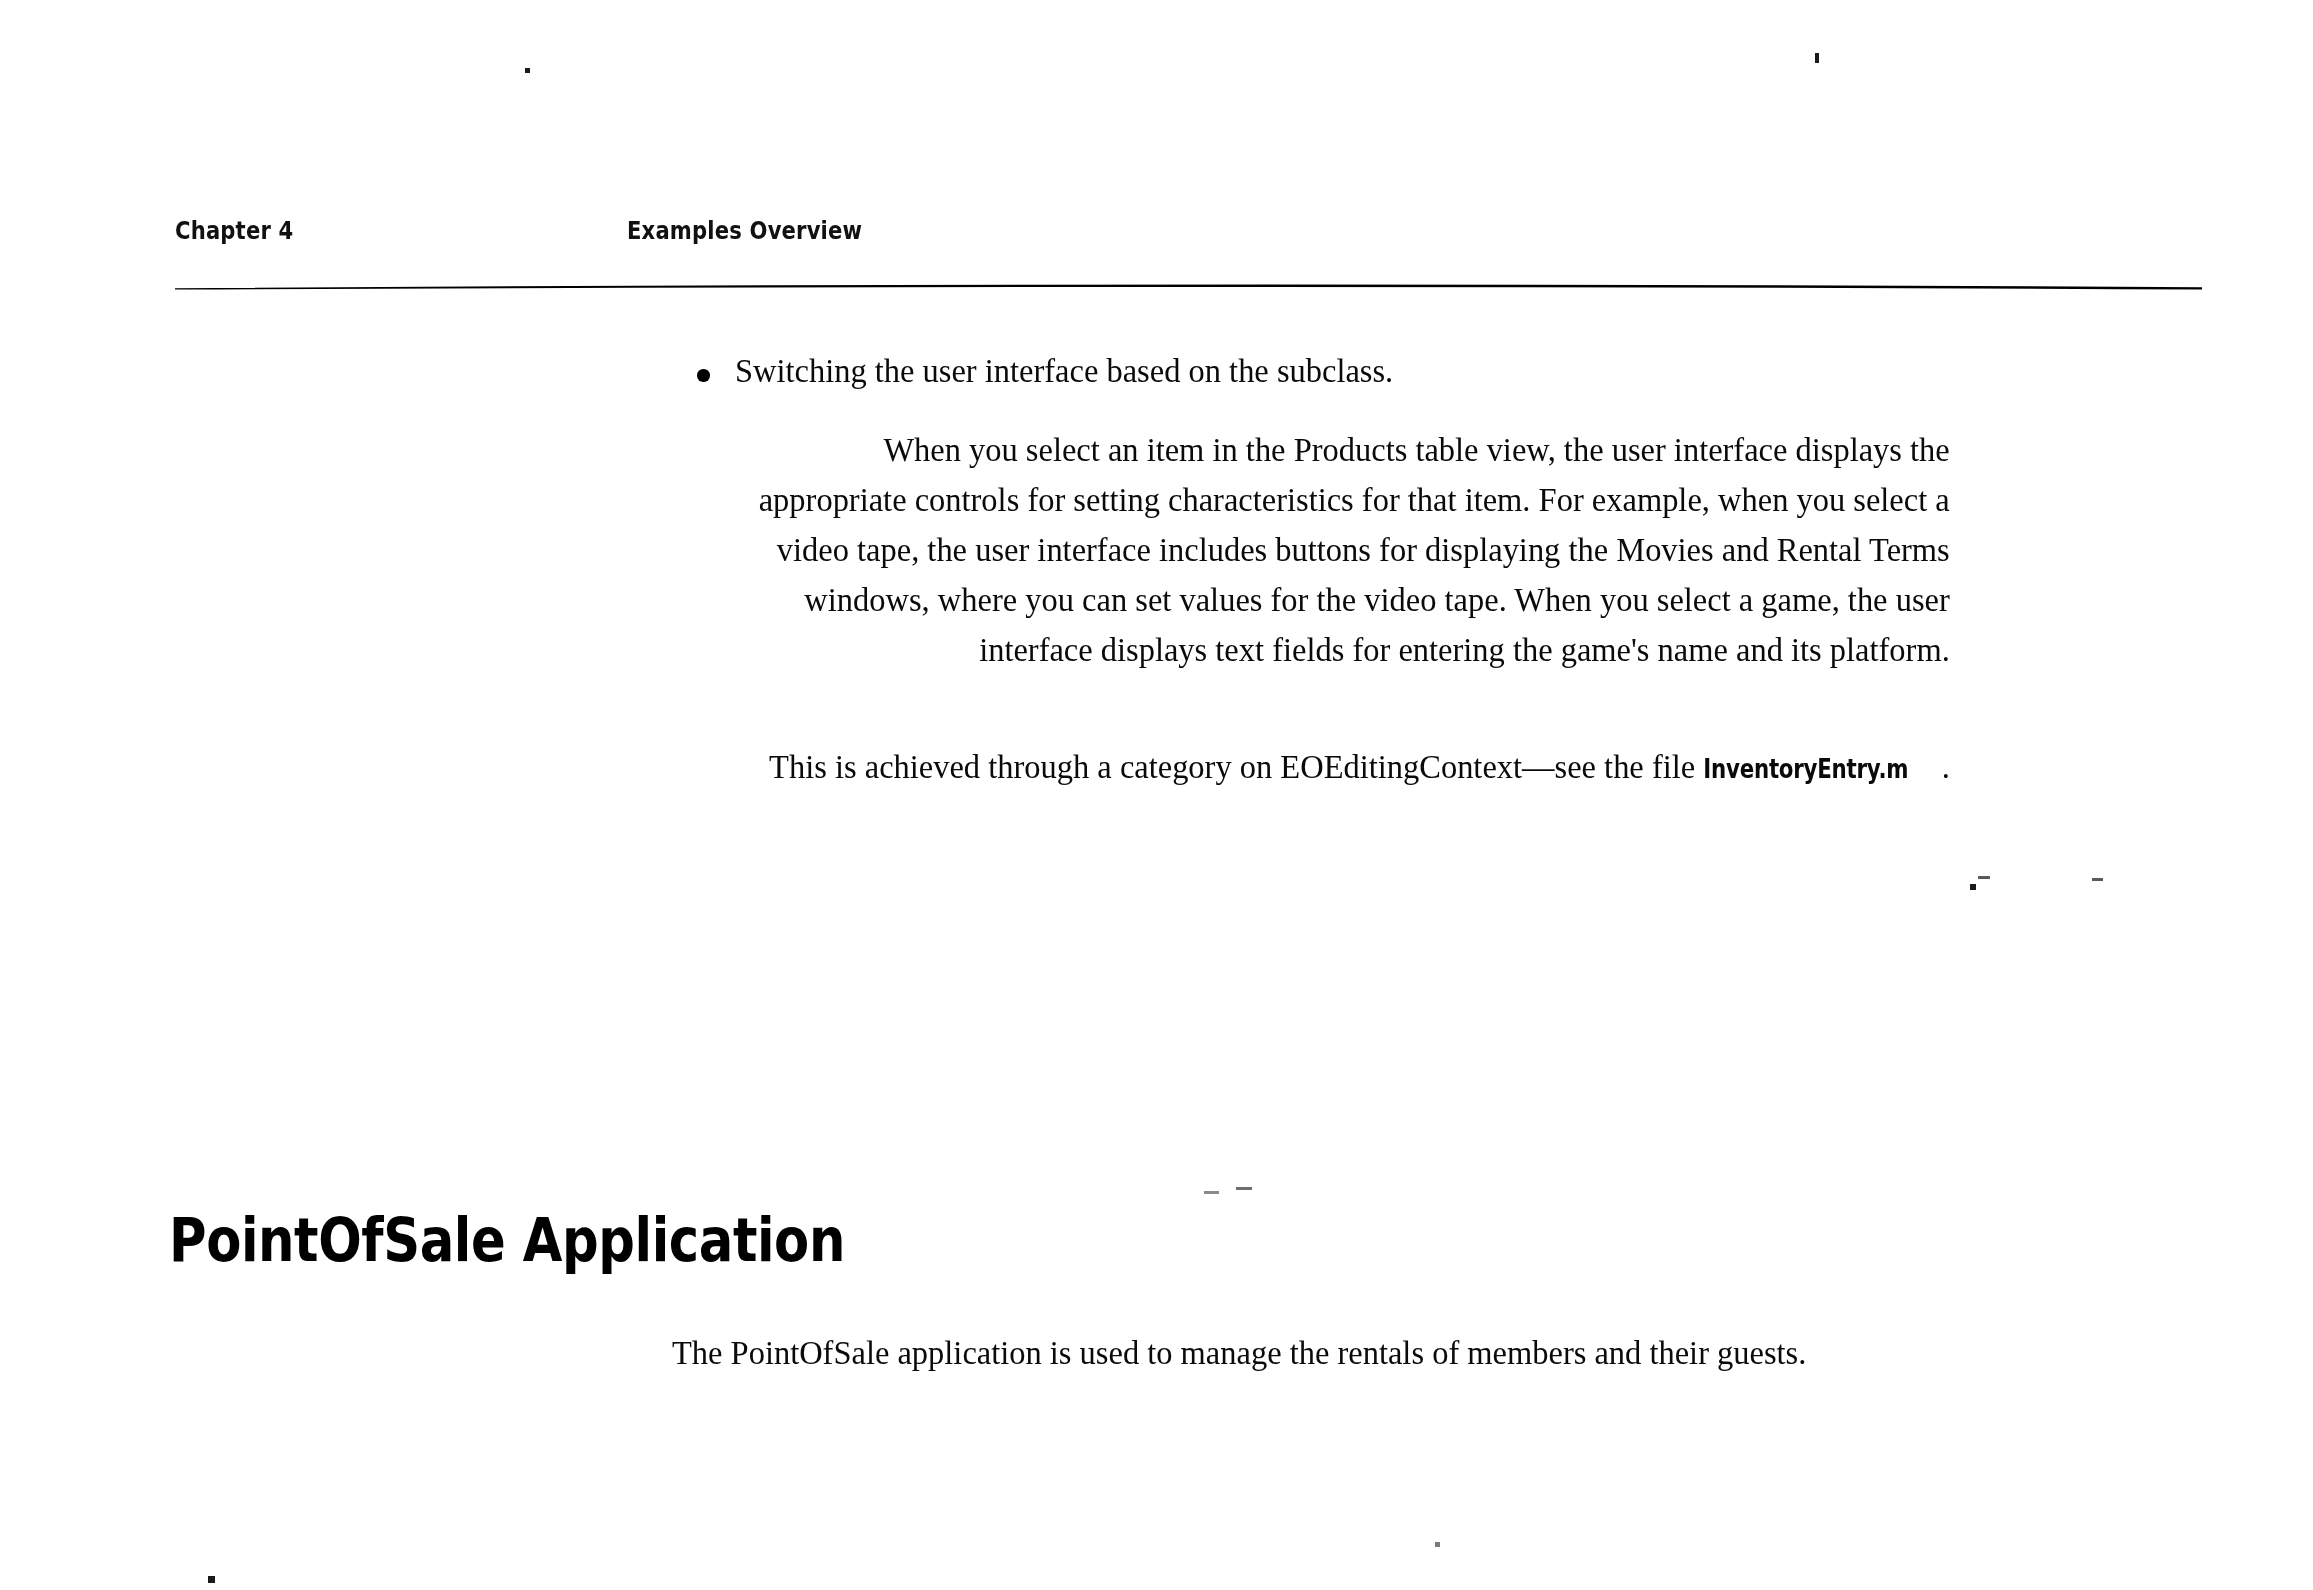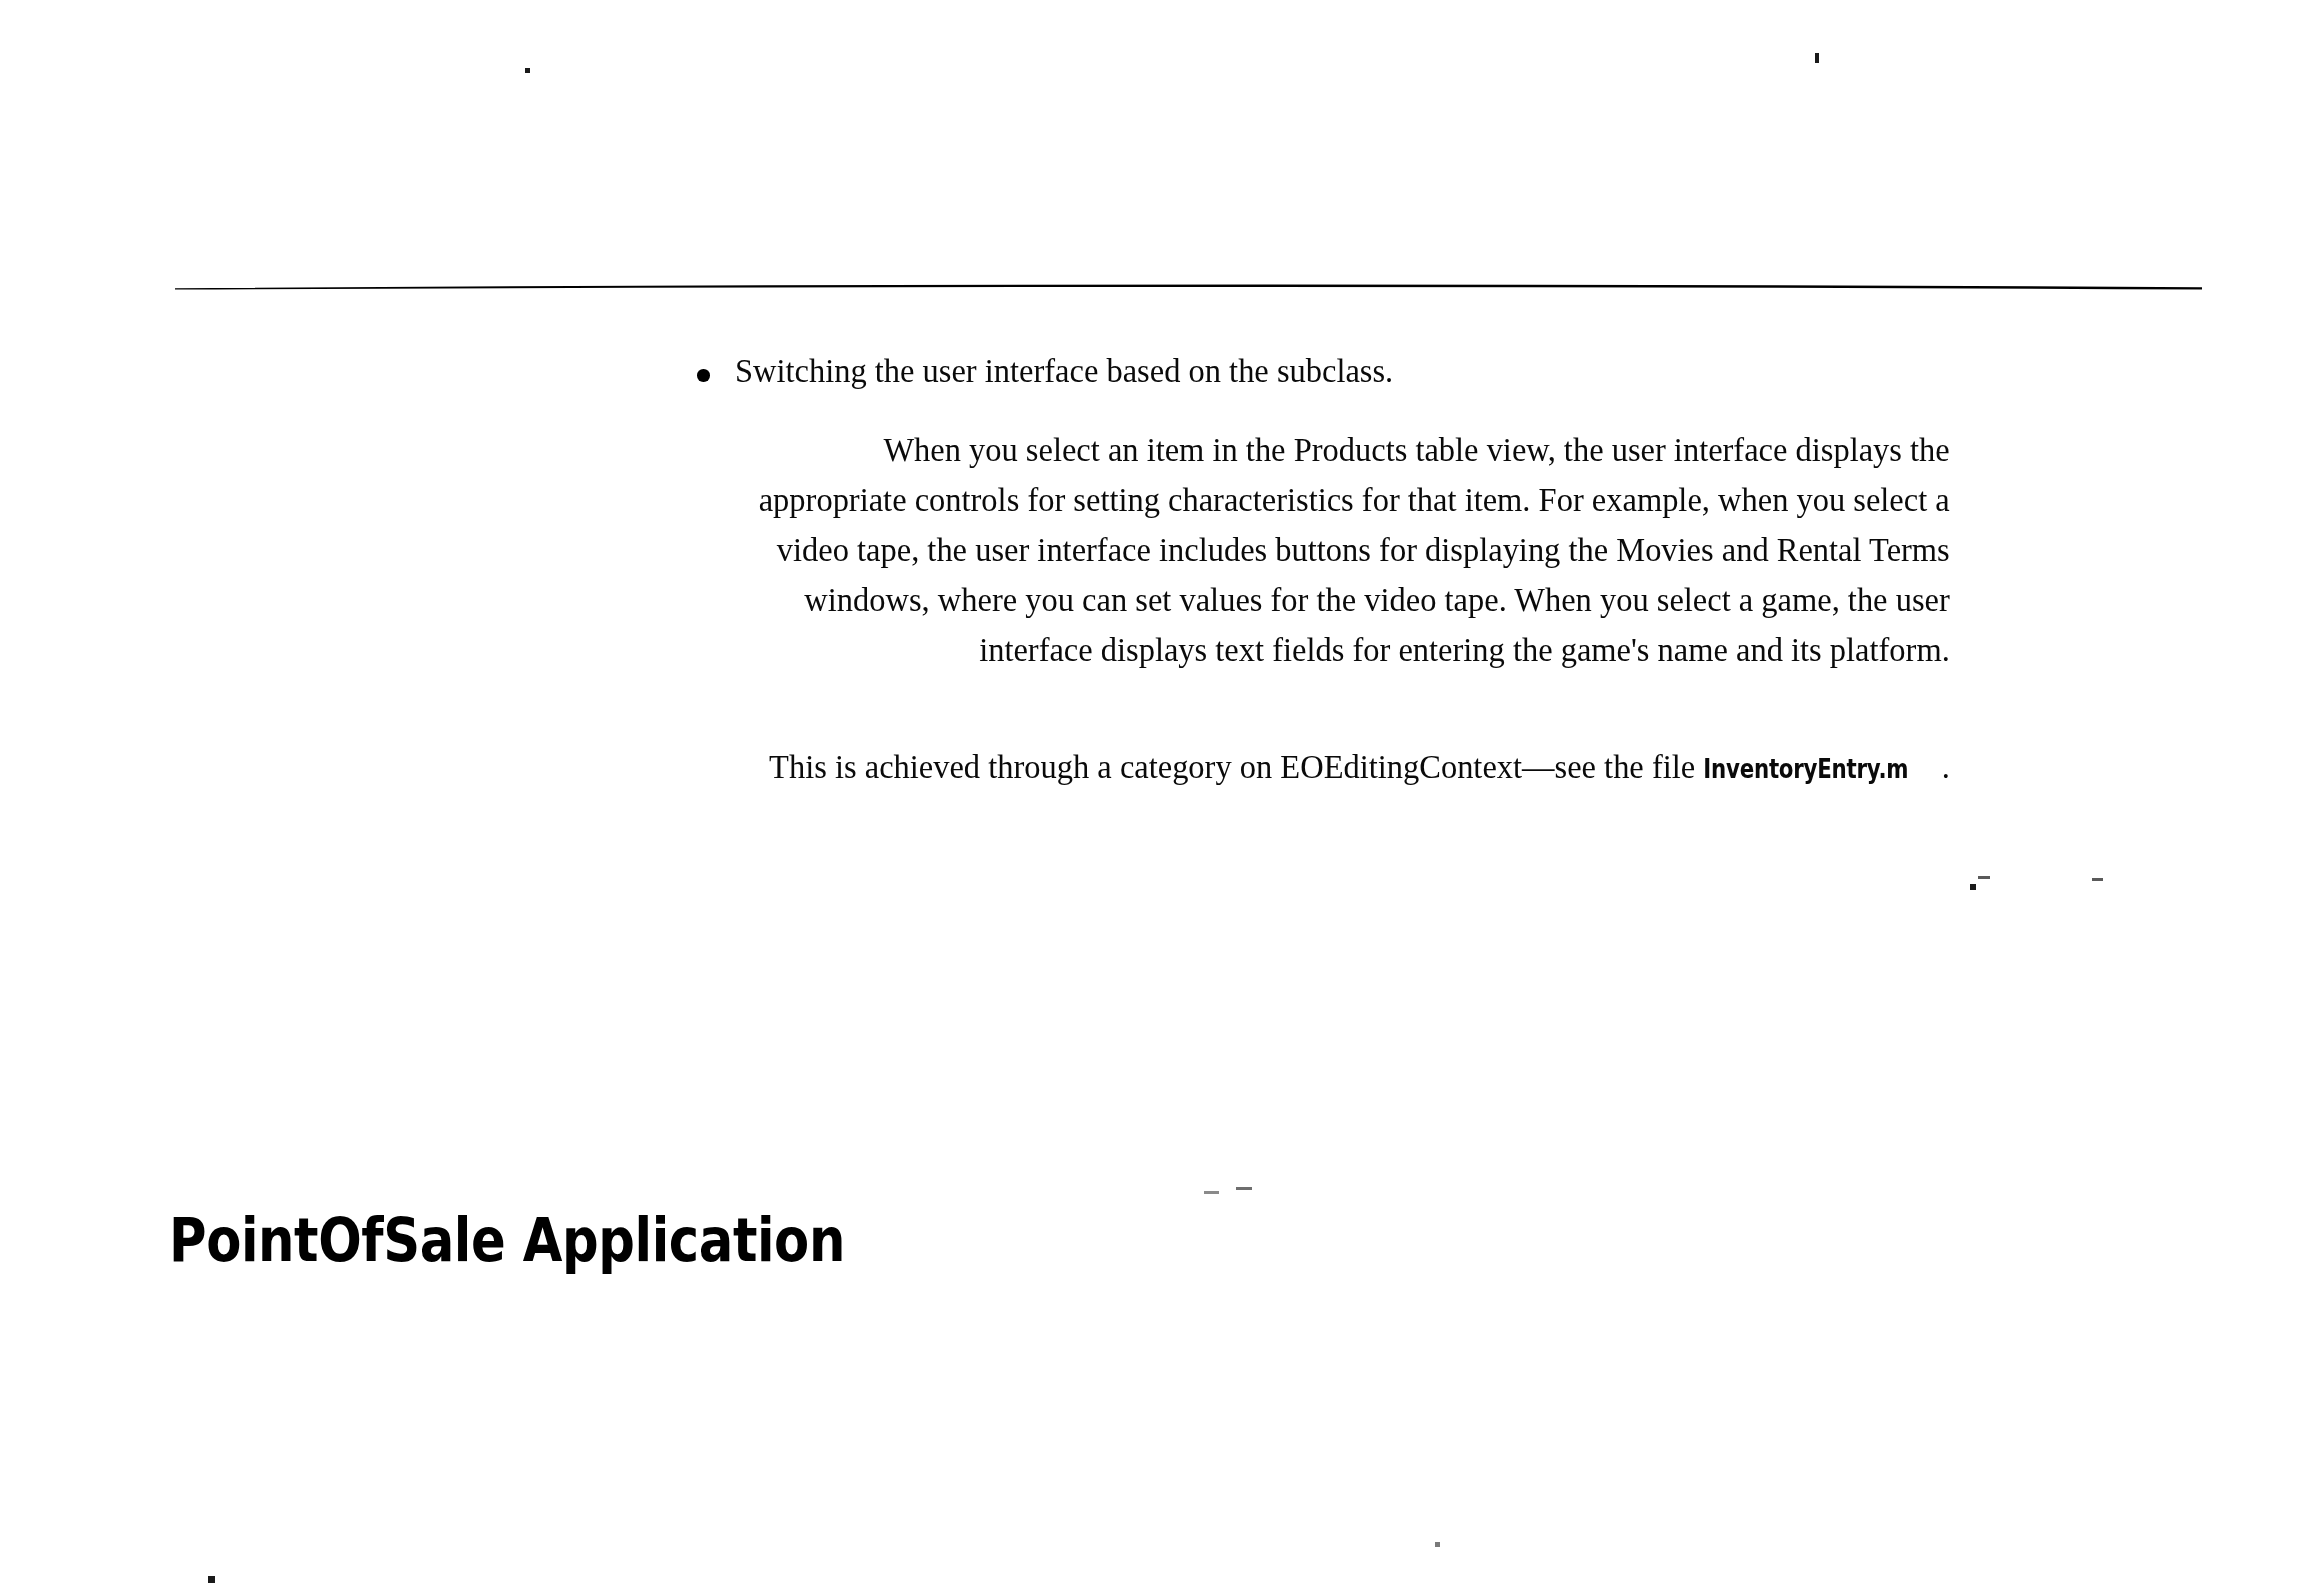--- a/index.html
+++ b/index.html
@@ -156,20 +156,24 @@
     position: absolute;
     background: #5a5a5a;
     height: 2.9px;
   }
 </style>
 </head>
 <body>
 
 <div id="page">
 
+  <div id="running-head">
+    <div class="head-text" id="chapter-label">Chapter 4</div>
+    <div class="head-text" id="section-label">Examples Overview</div>
+  </div>
 
   <div id="head-rule">
     <svg viewBox="0 0 2110 9" preserveAspectRatio="none" aria-hidden="true">
       <path d="M0,7.5 Q1055,0.5 2110,6.5 L2110,9 Q1055,3.5 0,9 Z" fill="#000000"></path>
     </svg>
   </div>
 
   <div id="body-column">
 
     <div class="bullet-block">
@@ -192,20 +196,23 @@
       <p class="para"><span>This is achieved through a category on EOEditingContext—see the file </span><span class="mono-file">InventoryEntry.m</span><span>.</span></p>
     </div>
 
     <div class="gap-between"></div>
 
 
   </div>
 
   <div id="section-heading">PointOfSale Application</div>
 
+  <div id="closing-block">
+    <p class="para">The PointOfSale application is used to manage the rentals of members and their guests.</p>
+  </div>
 
   <div class="speck" style="left:525px; top:68px; width:4.8px; height:4.8px;"></div>
   <div class="speck" style="left:1815px; top:53px; width:3.8px; height:9.6px;"></div>
   <div class="speck" style="left:1970px; top:884px; width:5.8px; height:5.8px;"></div>
   <div class="dash-artifact" style="left:1978px; top:876px; width:11.5px;"></div>
   <div class="dash-artifact" style="left:2092px; top:878px; width:10.6px;"></div>
   <div class="dash-artifact" style="left:1204px; top:1191px; width:15.4px; background:#8a8a8a;"></div>
   <div class="dash-artifact" style="left:1236px; top:1187px; width:16.3px; background:#6e6e6e;"></div>
   <div class="speck" style="left:208px; top:1576px; width:6.7px; height:6.7px;"></div>
   <div class="speck" style="left:1435px; top:1542px; width:4.8px; height:4.8px; background:#7a7a7a;"></div>

